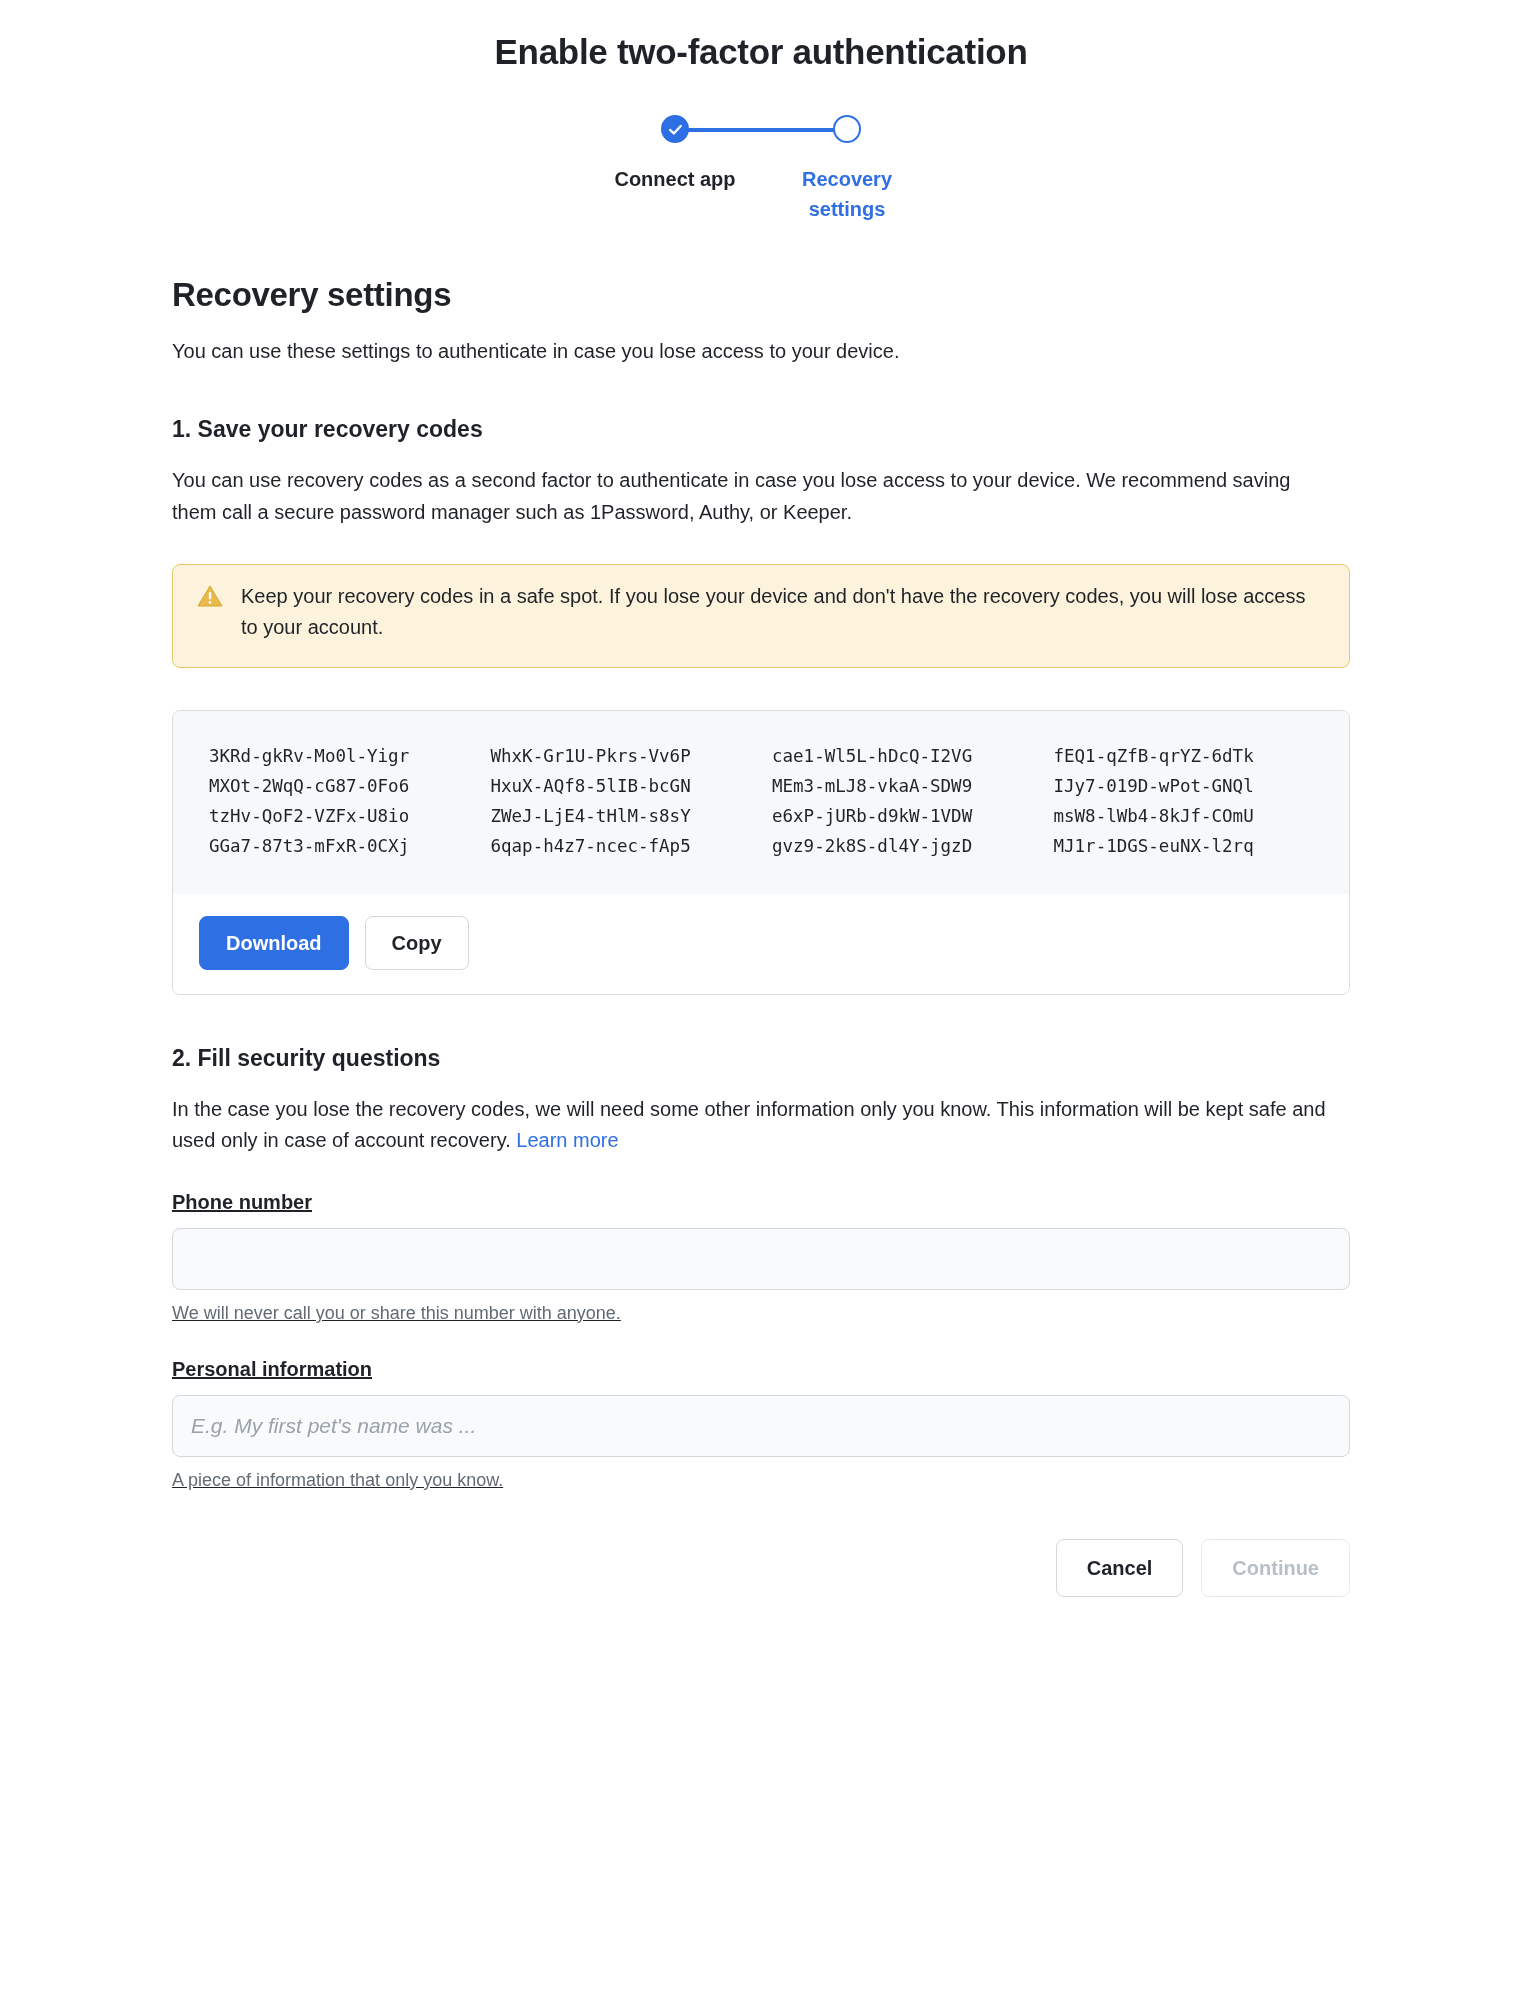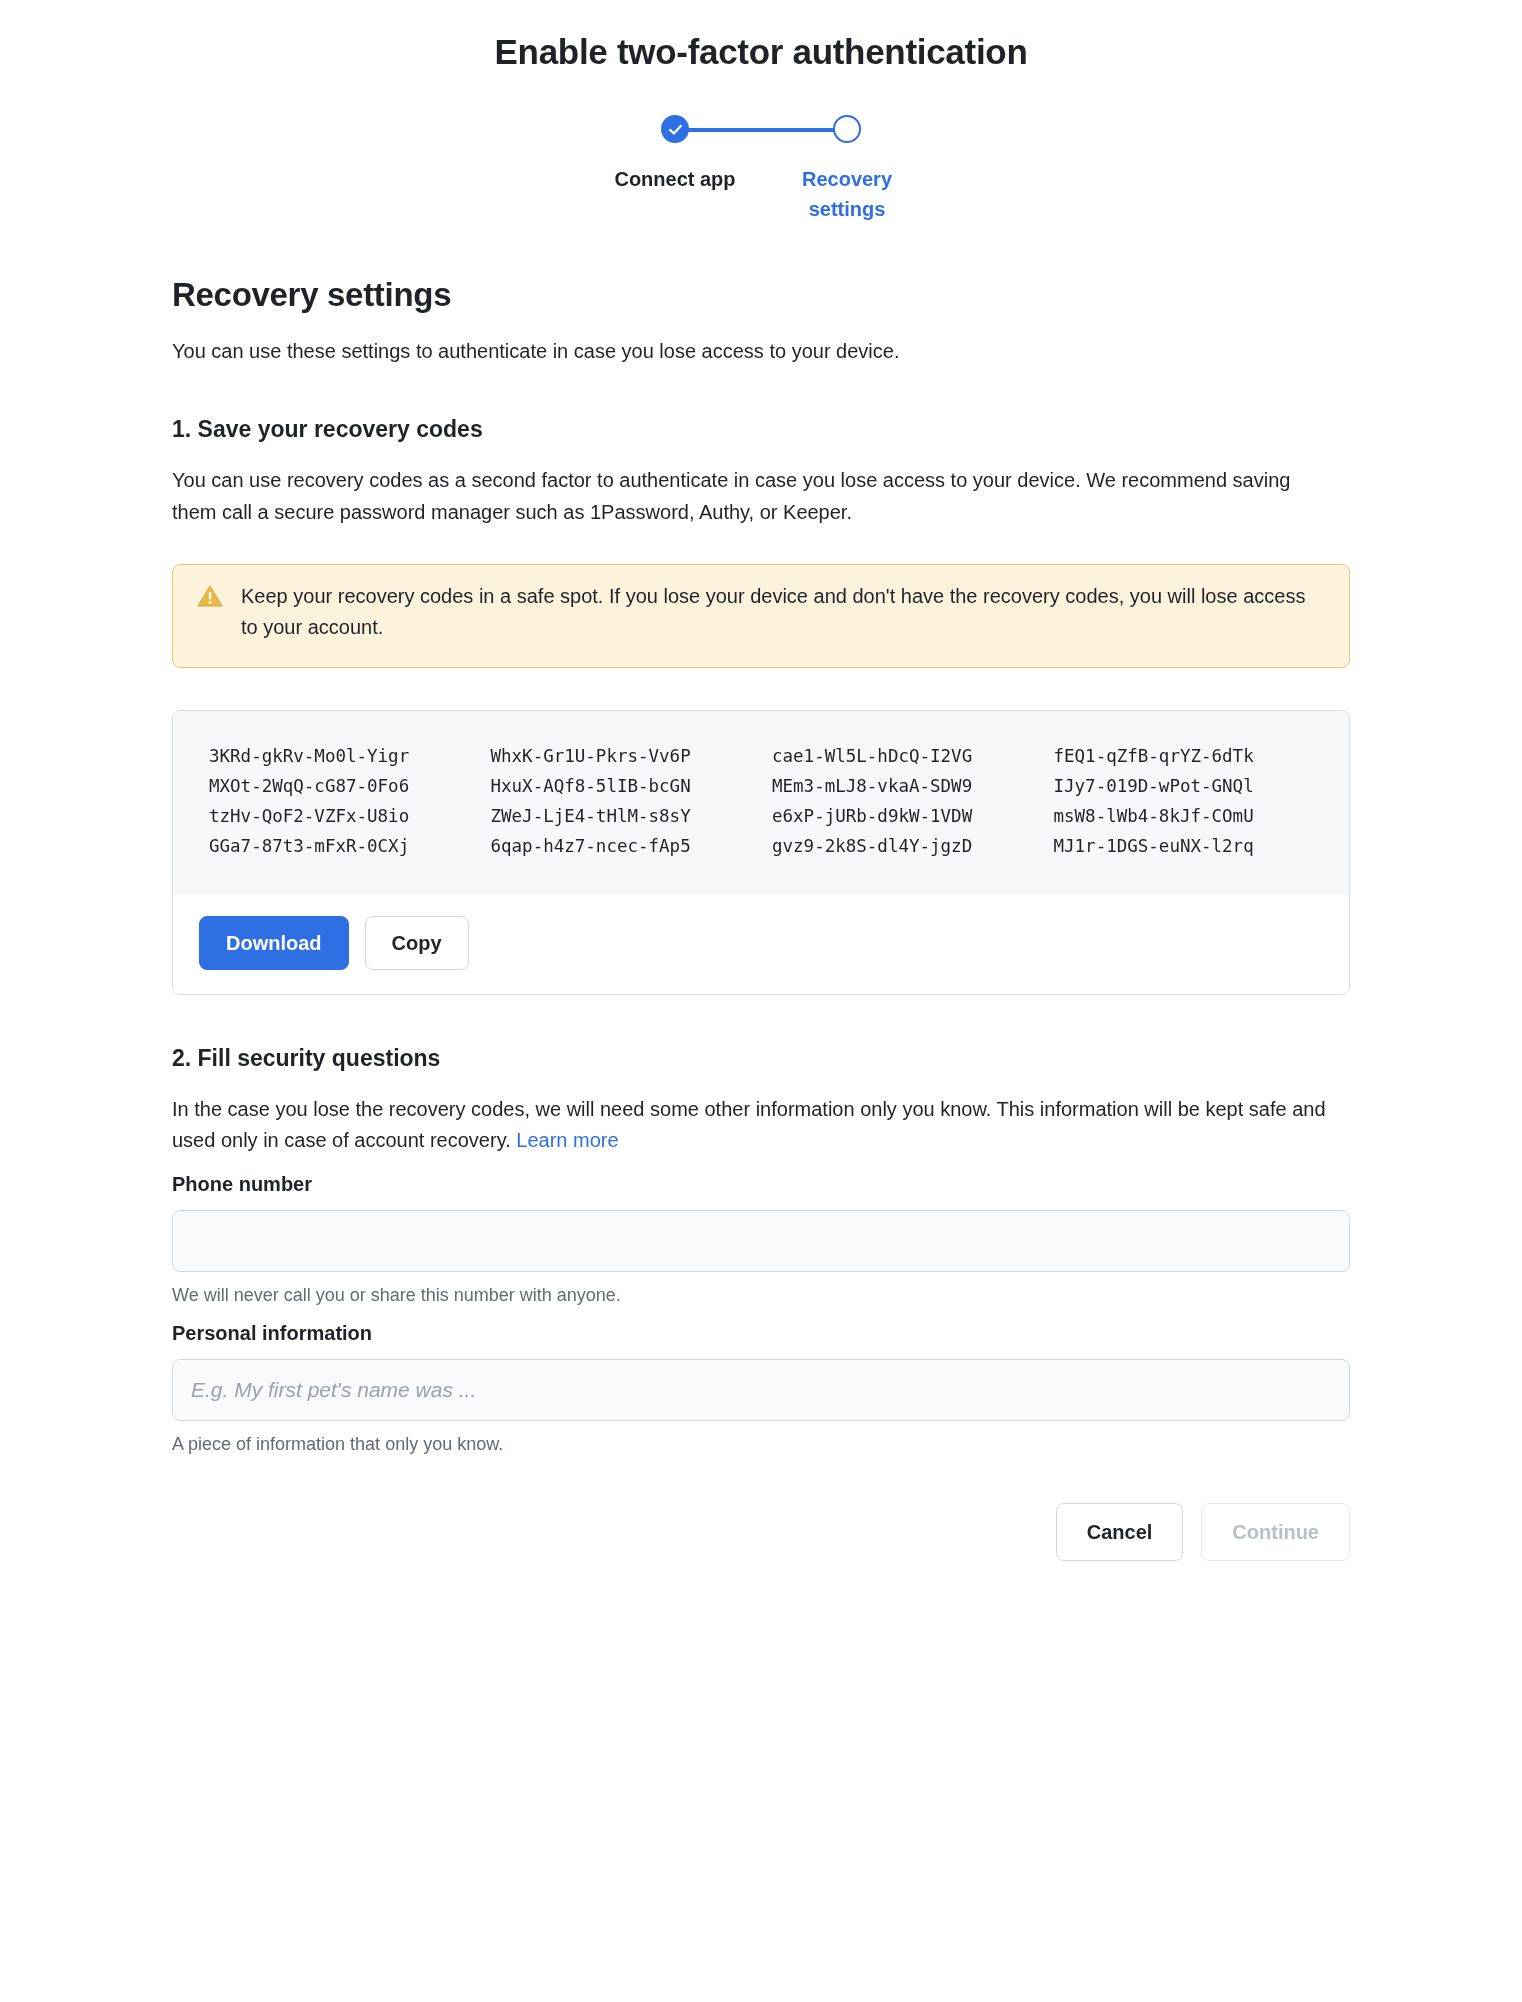--- a/index.html
+++ b/index.html
@@ -196,21 +196,22 @@
     border-color: #2f6fe4;
   }
   .btn-secondary {
     background: #ffffff;
     color: #1f2328;
     border-color: #d3d8de;
   }
 
   
   .field {
-    margin-top: 16px;
+    margin-top: 34px;
+    text-decoration: underline;
   }
   .field-label {
     font-size: 20px;
     font-weight: bold;
     color: #1f2328;
     margin-bottom: 14px;
     display: block;
   }
   .text-input {
     width: 100%;

